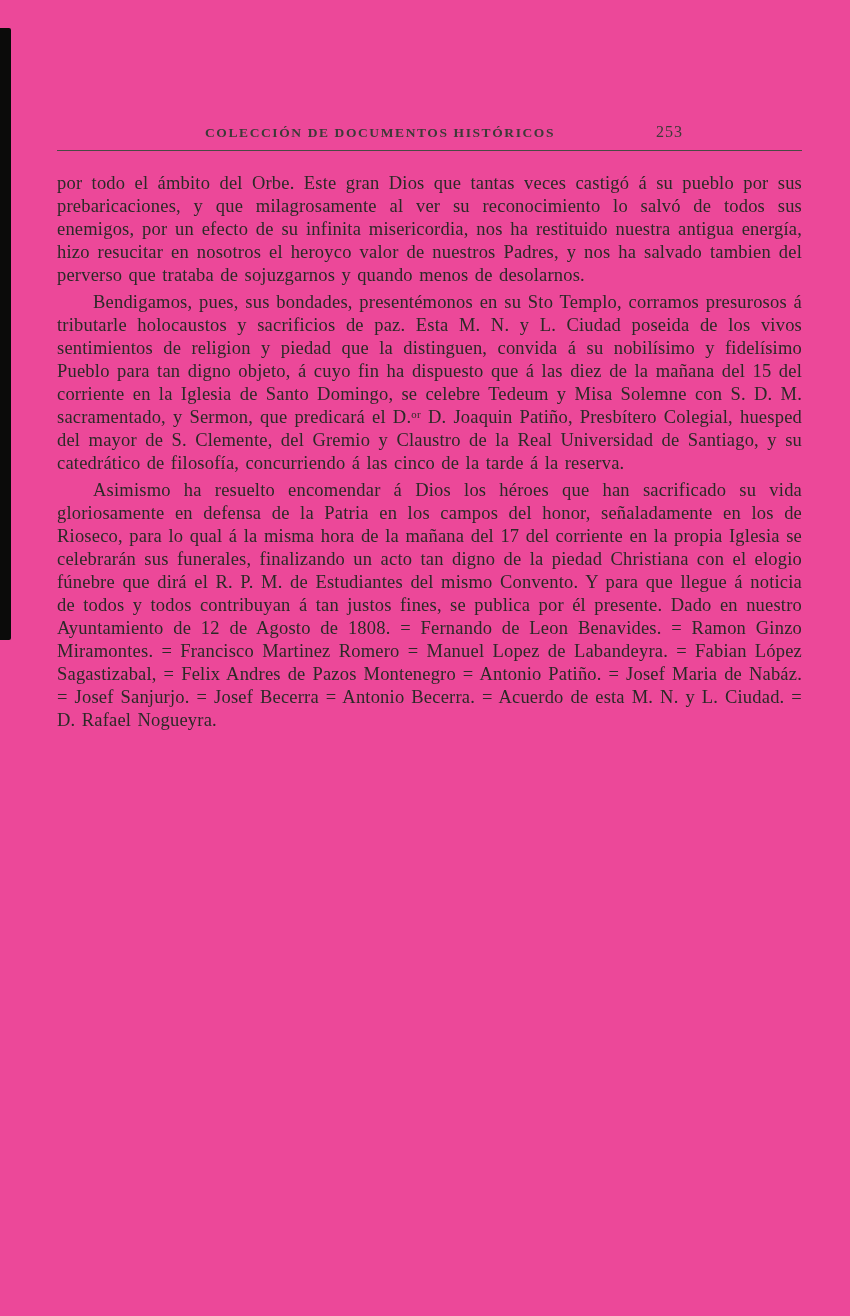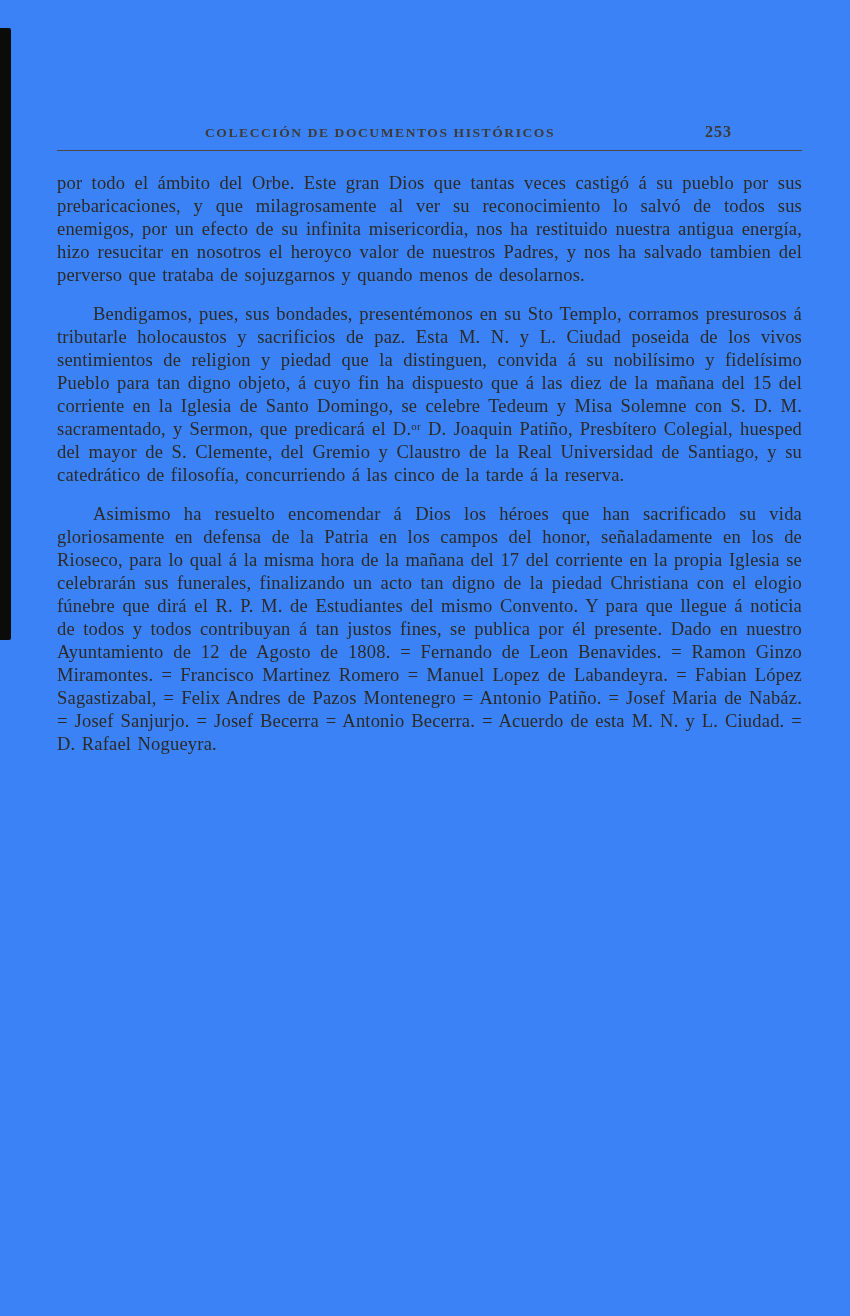--- a/index.html
+++ b/index.html
@@ -5,21 +5,21 @@
   html, body {
     margin: 0;
     padding: 0;
     background: #e8e8e6;
   }
   .page {
     position: relative;
     width: 850px;
     height: 1316px;
     margin: 0 auto;
-    background: #3b82f6;
+    background: #ec4899;
     overflow: hidden;
     font-family: "Liberation Serif", "DejaVu Serif", serif;
     color: #2b2a27;
   }
   
   .binding-bar {
     position: absolute;
     left: 0;
     top: 28px;
     width: 11px;
@@ -40,40 +40,40 @@
     font-weight: bold;
     letter-spacing: 1.6px;
     color: #3c3b37;
     line-height: 20px;
   }
   .header-title {
     margin-left: 148px;
   }
   .page-number {
     margin-left: auto;
-    margin-right: 70px;
+    margin-right: 119px;
     font-size: 16px;
     letter-spacing: 1px;
-    font-weight: bold;
+    font-weight: normal;
   }
   .header-rule {
     border: 0;
     border-top: 1.6px solid #4a4944;
     margin: 7px 0 0 0;
   }
   .body-text {
     margin-top: 21px;
     font-size: 18.5px;
     line-height: 23px;
     text-align: justify;
     letter-spacing: 0.2px;
     word-spacing: 1.5px;
   }
   .para {
-    margin: 16px 0 2px 0;
+    margin: 4px 0 2px 0;
     text-indent: 36px;
   }
   .para.no-indent {
     text-indent: 0;
   }
   .para.colophon {
     margin-top: 12px;
     font-style: italic;
     text-indent: 44px;
   }

